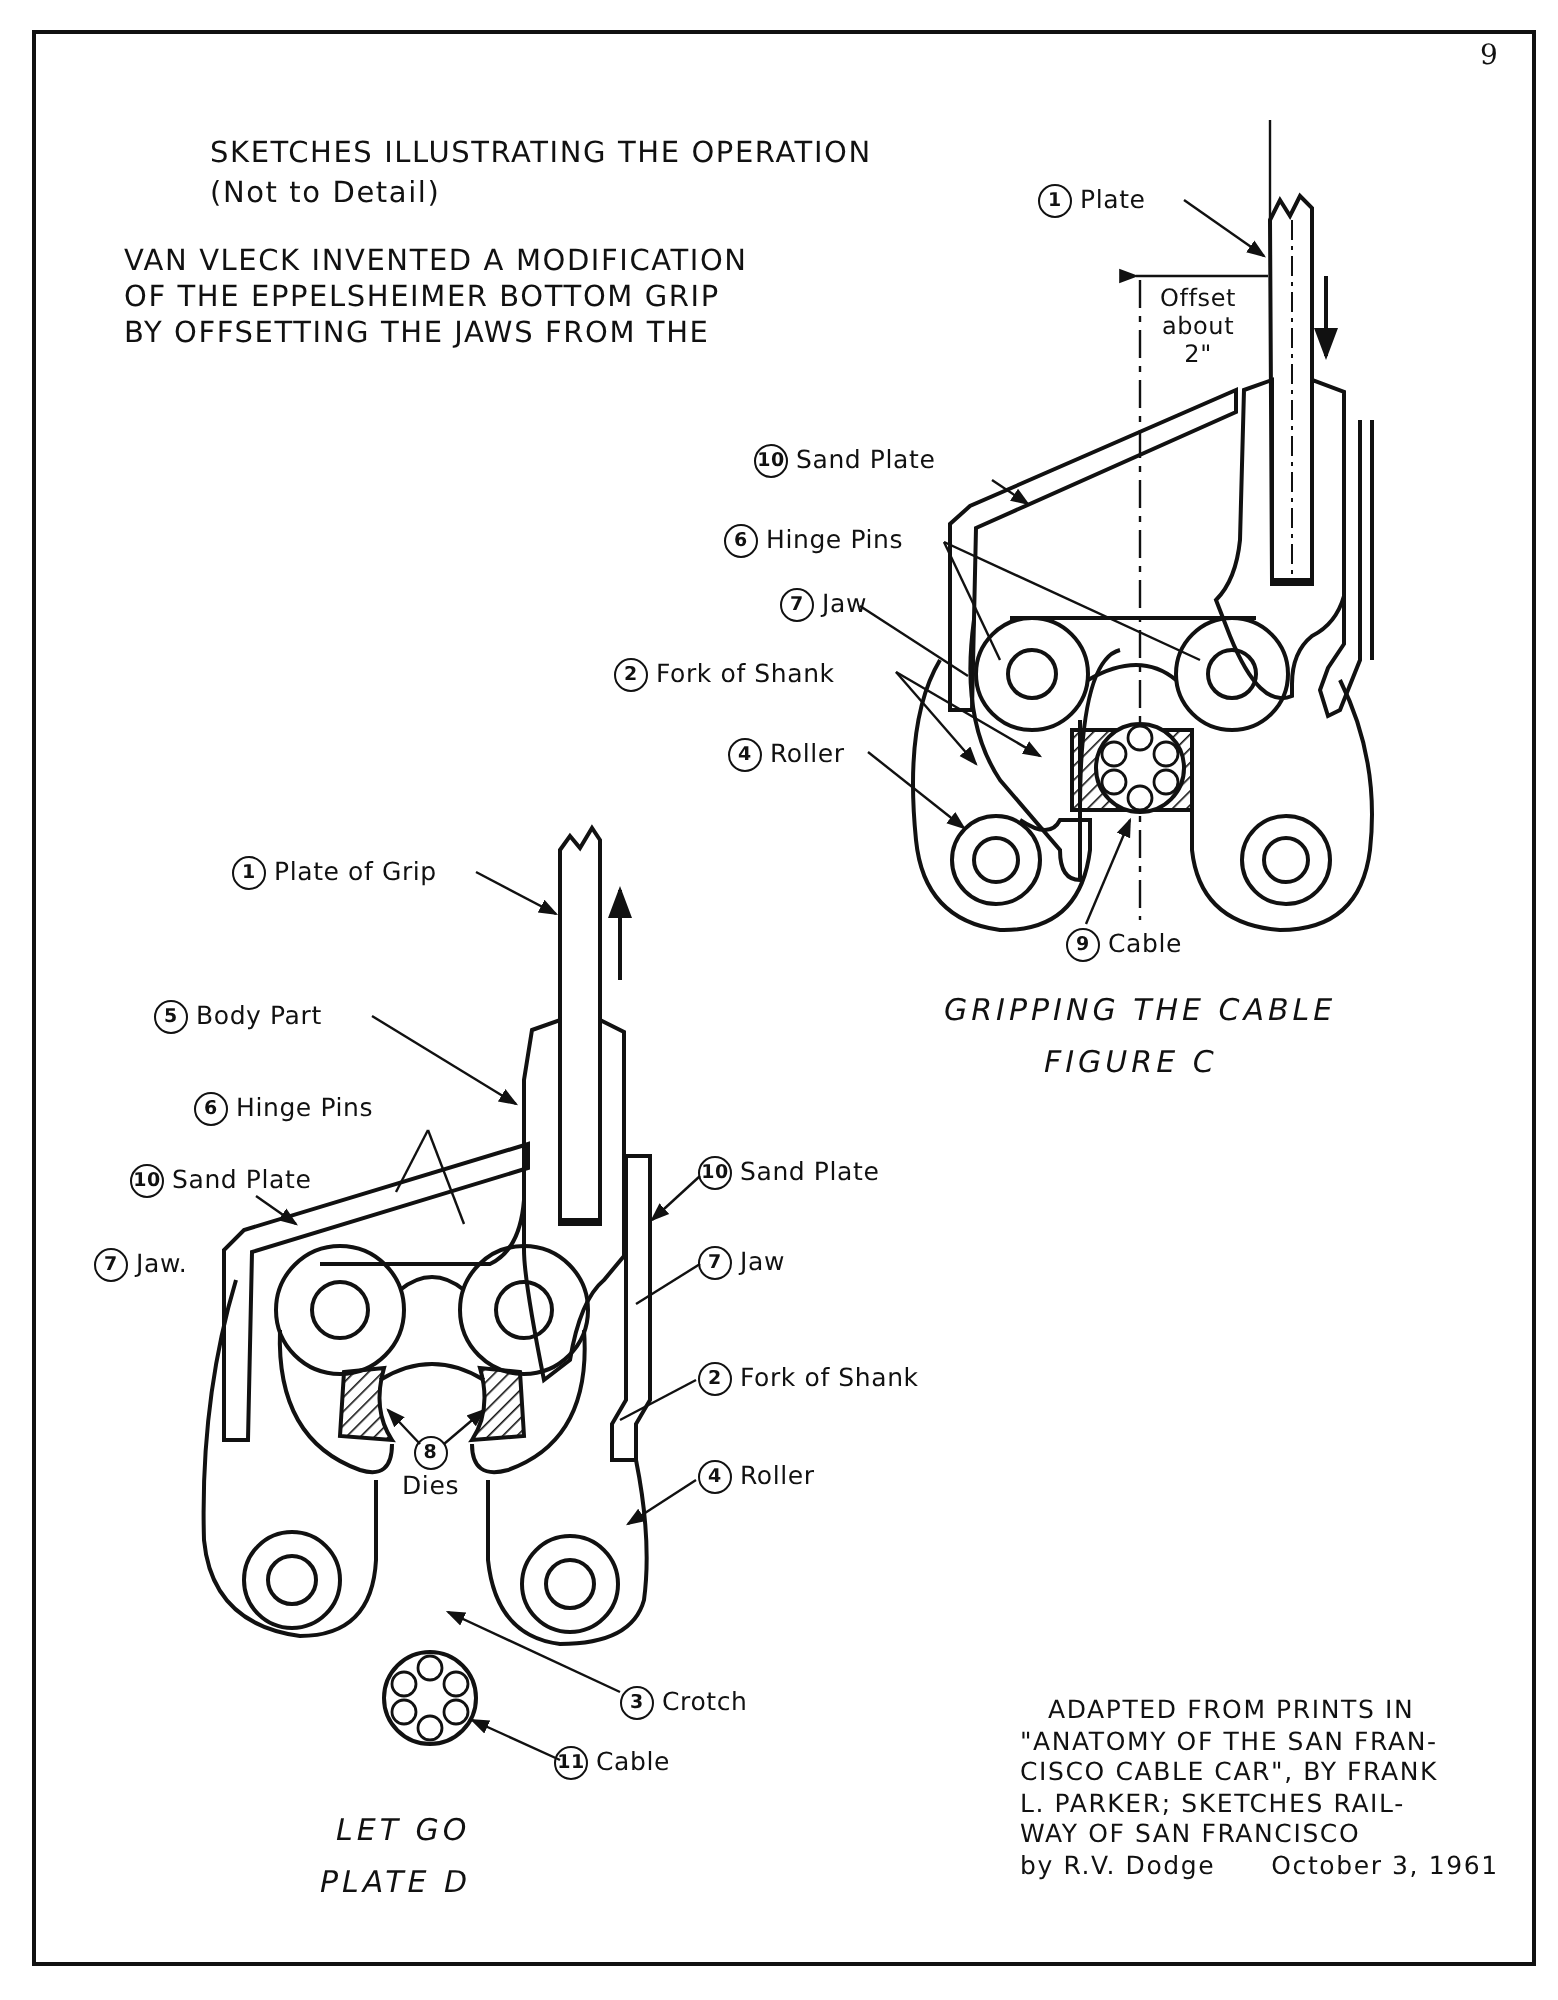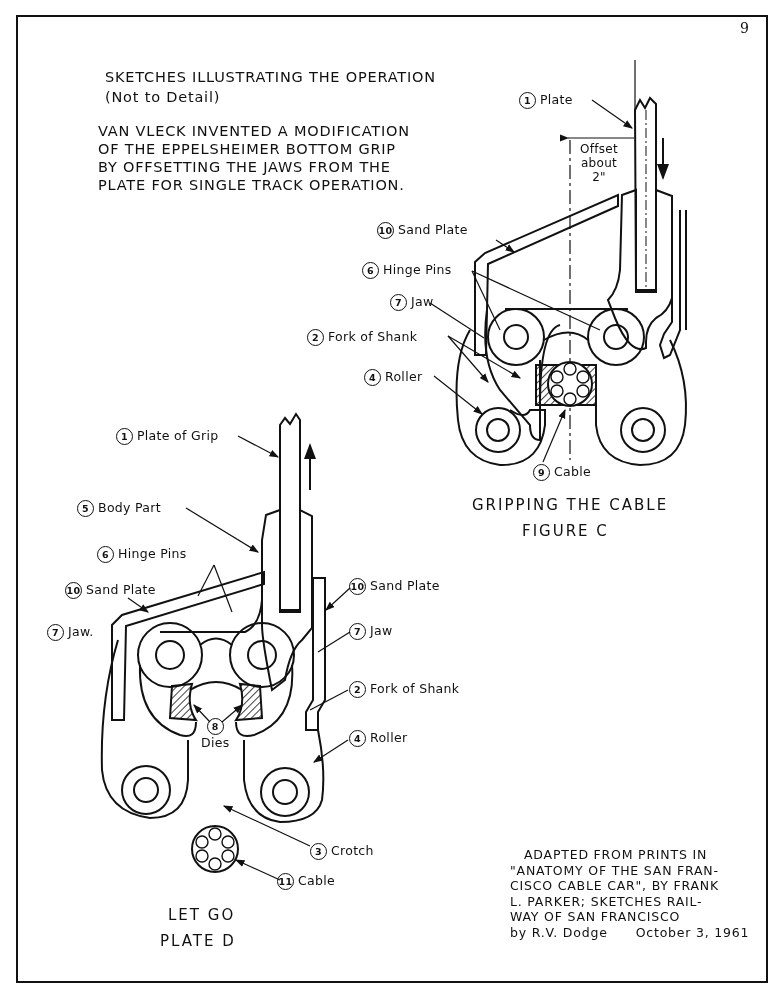--- a/index.html
+++ b/index.html
@@ -4,43 +4,42 @@
 <style>
   html, body { margin:0; padding:0; background:#ffffff; }
   body { width:779px; height:1000px; position:relative; overflow:hidden;
          font-family:"DejaVu Sans", sans-serif; color:#111; }
   .frame { position:absolute; left:16px; top:15px; width:752px; height:968px;
            border:2px solid #111; box-sizing:border-box; }
   .pgnum { position:absolute; left:740px; top:20px; font-size:14px; font-family:"DejaVu Serif", serif; }
   .txt { position:absolute; font-size:14.5px; letter-spacing:0.8px; line-height:18px; text-transform:none; }
   .hdr1 { left:62px; top:68px;margin-left:43px; }
   .hdr1 div { white-space:nowrap; }
-  .hdr2 { left:62px; top:122px;margin-left:36px; }
+  .hdr2 { left:62px; top:122px; }
   .lbl { position:absolute; font-size:12.5px; white-space:nowrap; letter-spacing:0.3px; }
   .num { display:inline-block; width:15px; height:15px; border:1.5px solid #111; border-radius:50%;
          text-align:center; line-height:15px; font-size:9.5px; margin-right:4px; vertical-align:middle; font-weight:bold; }
-  .cap { position:absolute; font-size:15px; letter-spacing:2px; white-space:nowrap; }
+  .cap { position:absolute; font-size:15px; letter-spacing:2px; white-space:nowrap;font-style:italic; }
   .credit { position:absolute; left:510px; top:847px; font-size:12.5px; letter-spacing:0.8px; line-height:15.5px; white-space:nowrap; }
   svg { position:absolute; left:0; top:0; }
 </style>
 </head>
 <body>
 
 <div class="frame"></div>
 <div class="pgnum">9</div>
 
 <div class="txt hdr1">
   <div>SKETCHES ILLUSTRATING THE OPERATION</div>
   <div style="margin-top:2px">(Not to Detail)</div>
 </div>
 <div class="txt hdr2">
   <div>VAN VLECK INVENTED A MODIFICATION</div>
   <div>OF THE EPPELSHEIMER BOTTOM GRIP</div>
   <div>BY OFFSETTING THE JAWS FROM THE</div>
-  <div>PLATE FOR SINGLE TRACK OPERATION.</div>
 </div>
 
 <svg width="779" height="1000" fill="none" stroke="#111" stroke-width="2">
   <defs>
     <pattern id="hatch" width="5" height="5" patternUnits="userSpaceOnUse" patternTransform="rotate(45)">
       <line x1="0" y1="0" x2="0" y2="5" stroke="#111" stroke-width="1.6"></line>
     </pattern>
     <marker id="ah" markerWidth="8" markerHeight="8" refX="7" refY="4" orient="auto">
       <path d="M0,1 L8,4 L0,7 Z" fill="#111" stroke="none"></path>
     </marker>

